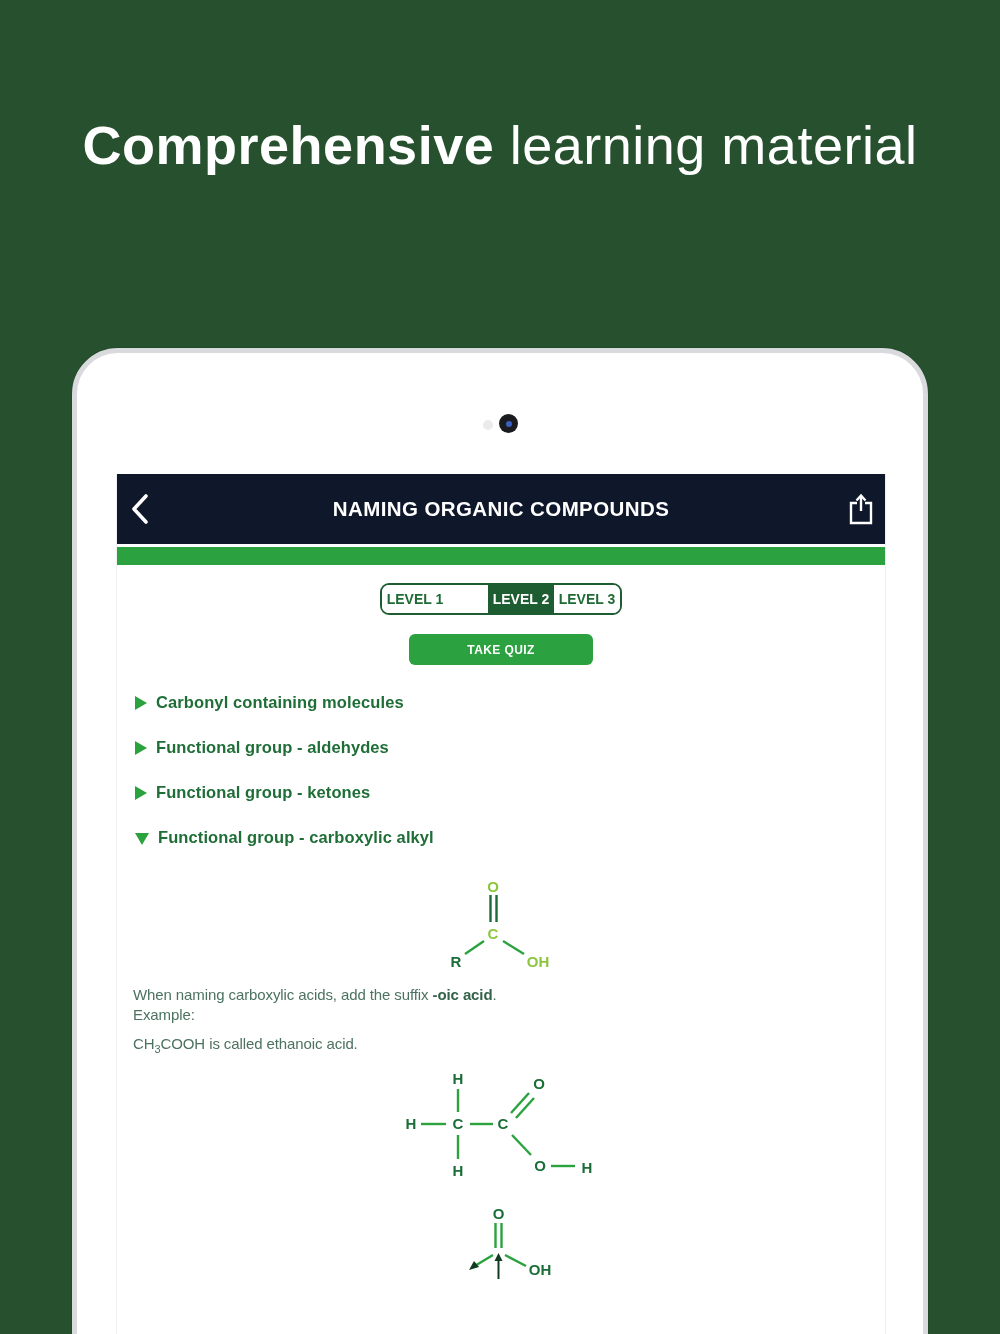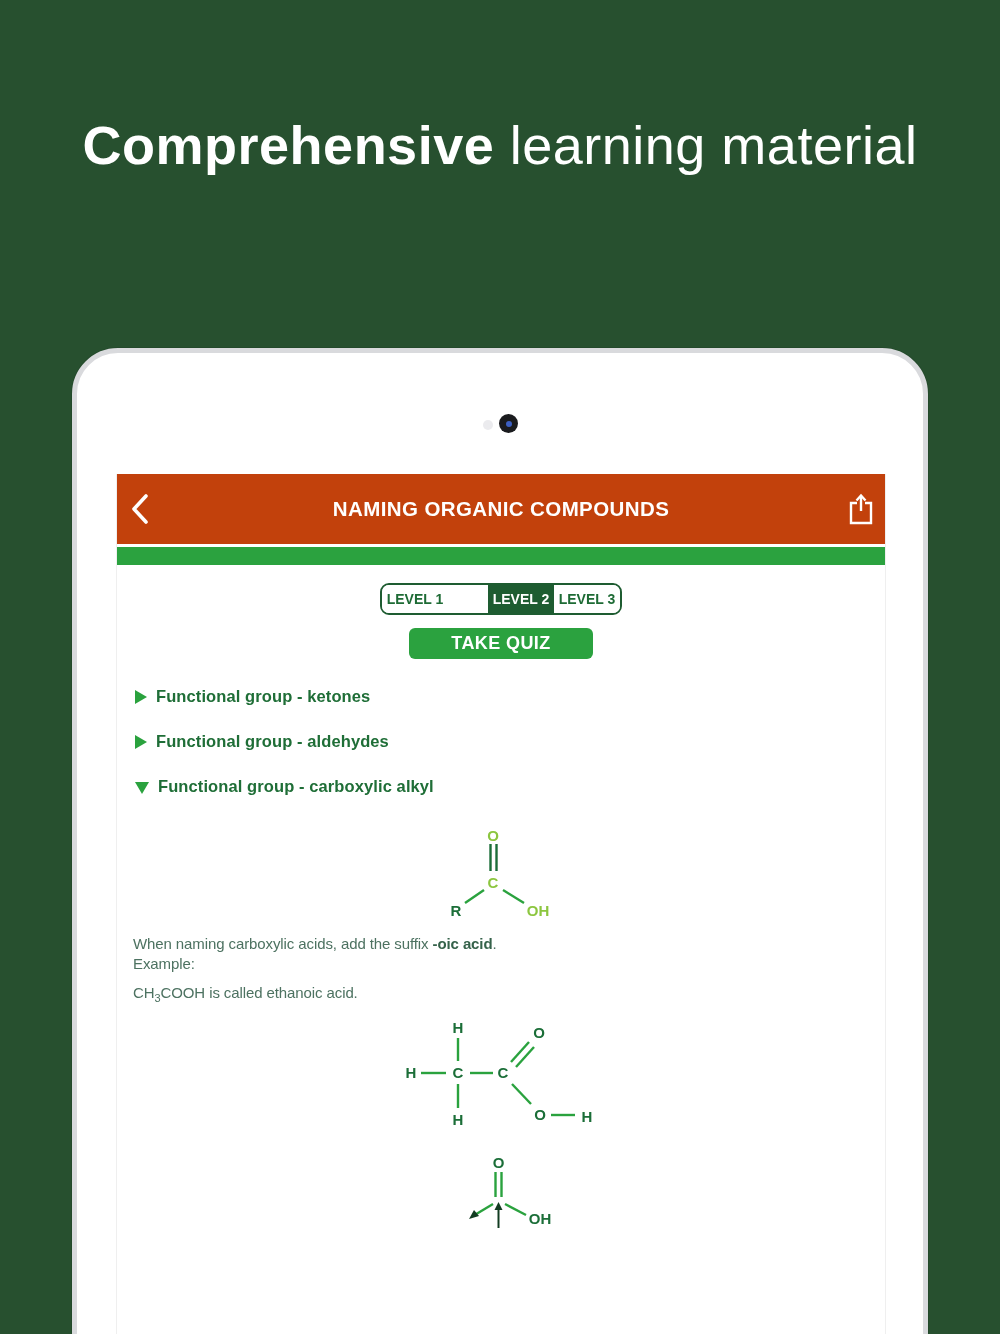--- a/index.html
+++ b/index.html
@@ -49,21 +49,21 @@
   .screen {
     position:absolute; left:39px; top:121px;
     width:770px; height:866px;
     background:#ffffff;
     border-left:1px solid #efefef;
     border-right:1px solid #efefef;
     overflow:hidden;
   }
 
   .appbar {
-    height:70px; background:#c2410c;
+    height:70px; background:#0f172a;
     display:flex; align-items:center;
     padding:0 10px;
   }
   .appbar .back-btn { width:40px; cursor:pointer; display:flex; align-items:center; }
   .appbar .title {
     flex:1; text-align:center;
     color:#ffffff; font-weight:700; font-size:20.5px; letter-spacing:0.4px;
   }
   .appbar .share-btn { width:40px; display:flex; justify-content:flex-end; cursor:pointer; }
 
@@ -79,24 +79,24 @@
   }
   .tab {
     width:75px; height:28px; line-height:28px;
     text-align:center; font-size:14px; font-weight:700;
     color:#1e6b35; background:#ffffff; cursor:pointer;
     white-space:nowrap;
   }
   .tab.selected { background:#1e5c31; color:#ffffff;margin-left:40px; }
 
   .quiz-btn {
-    display:block; margin:13px auto 0;
+    display:block; margin:19px auto 0;
     width:184px; height:31px;
     background:#2ba23f; border:none; border-radius:6px;
-    color:#ffffff; font-weight:700; font-size:18px; letter-spacing:0.4px;
+    color:#ffffff; font-weight:700; font-size:12px; letter-spacing:0.4px;
     font-family:"Liberation Sans", sans-serif;
     cursor:pointer;
   }
 
   
   .sections { margin:26px 0 0 18px; }
   .section-row {
     display:flex; align-items:center; height:23px;
     margin-bottom:22px; cursor:pointer;
   }
@@ -185,25 +185,29 @@
       <div class="tab">LEVEL 1</div>
       <div class="tab selected">LEVEL 2</div>
       <div class="tab">LEVEL 3</div>
     </div>
 
     <button class="quiz-btn">TAKE QUIZ</button>
 
     <div class="sections">
       <div class="section-row">
         <span class="tri right"></span>
-        <span class="section-label">Functional group - ketones</span>
+        <span class="section-label">Carbonyl containing molecules</span>
       </div>
       <div class="section-row">
         <span class="tri right"></span>
         <span class="section-label">Functional group - aldehydes</span>
+      </div>
+      <div class="section-row">
+        <span class="tri right"></span>
+        <span class="section-label">Functional group - ketones</span>
       </div>
       <div class="section-row">
         <span class="tri down"></span>
         <span class="section-label">Functional group - carboxylic alkyl</span>
       </div>
     </div>
 
     <div class="article">
 
       <div class="structure s1">

